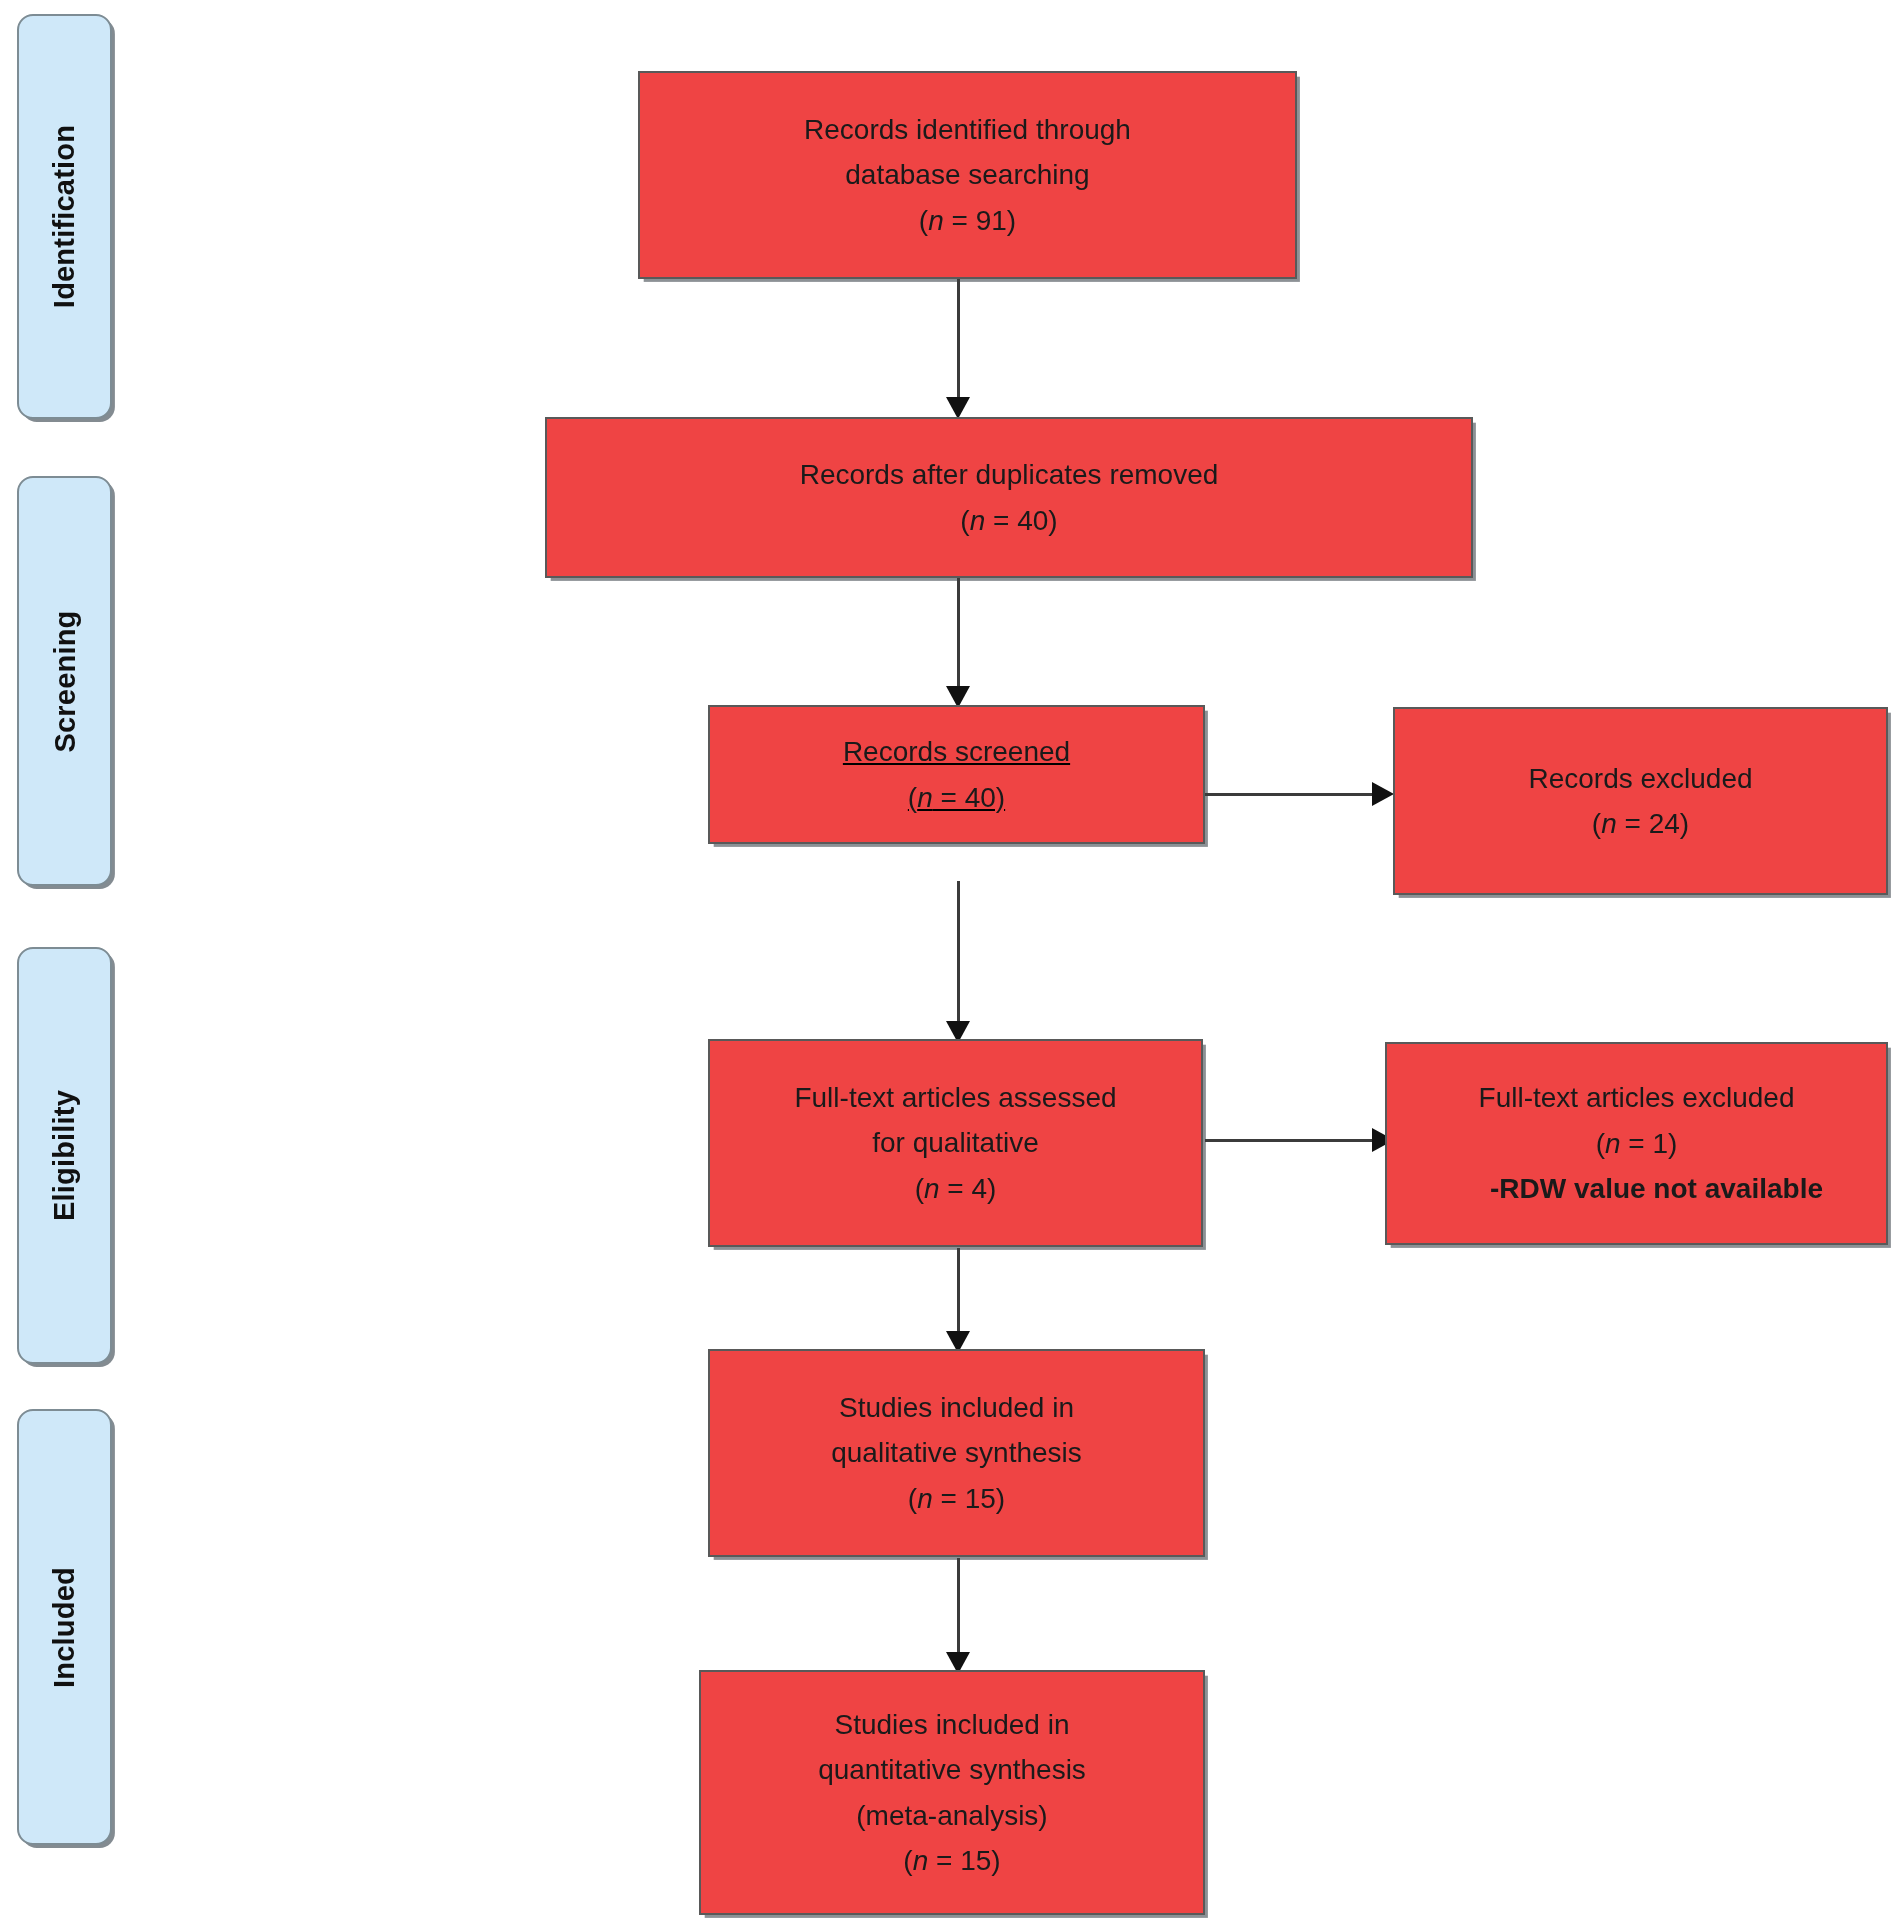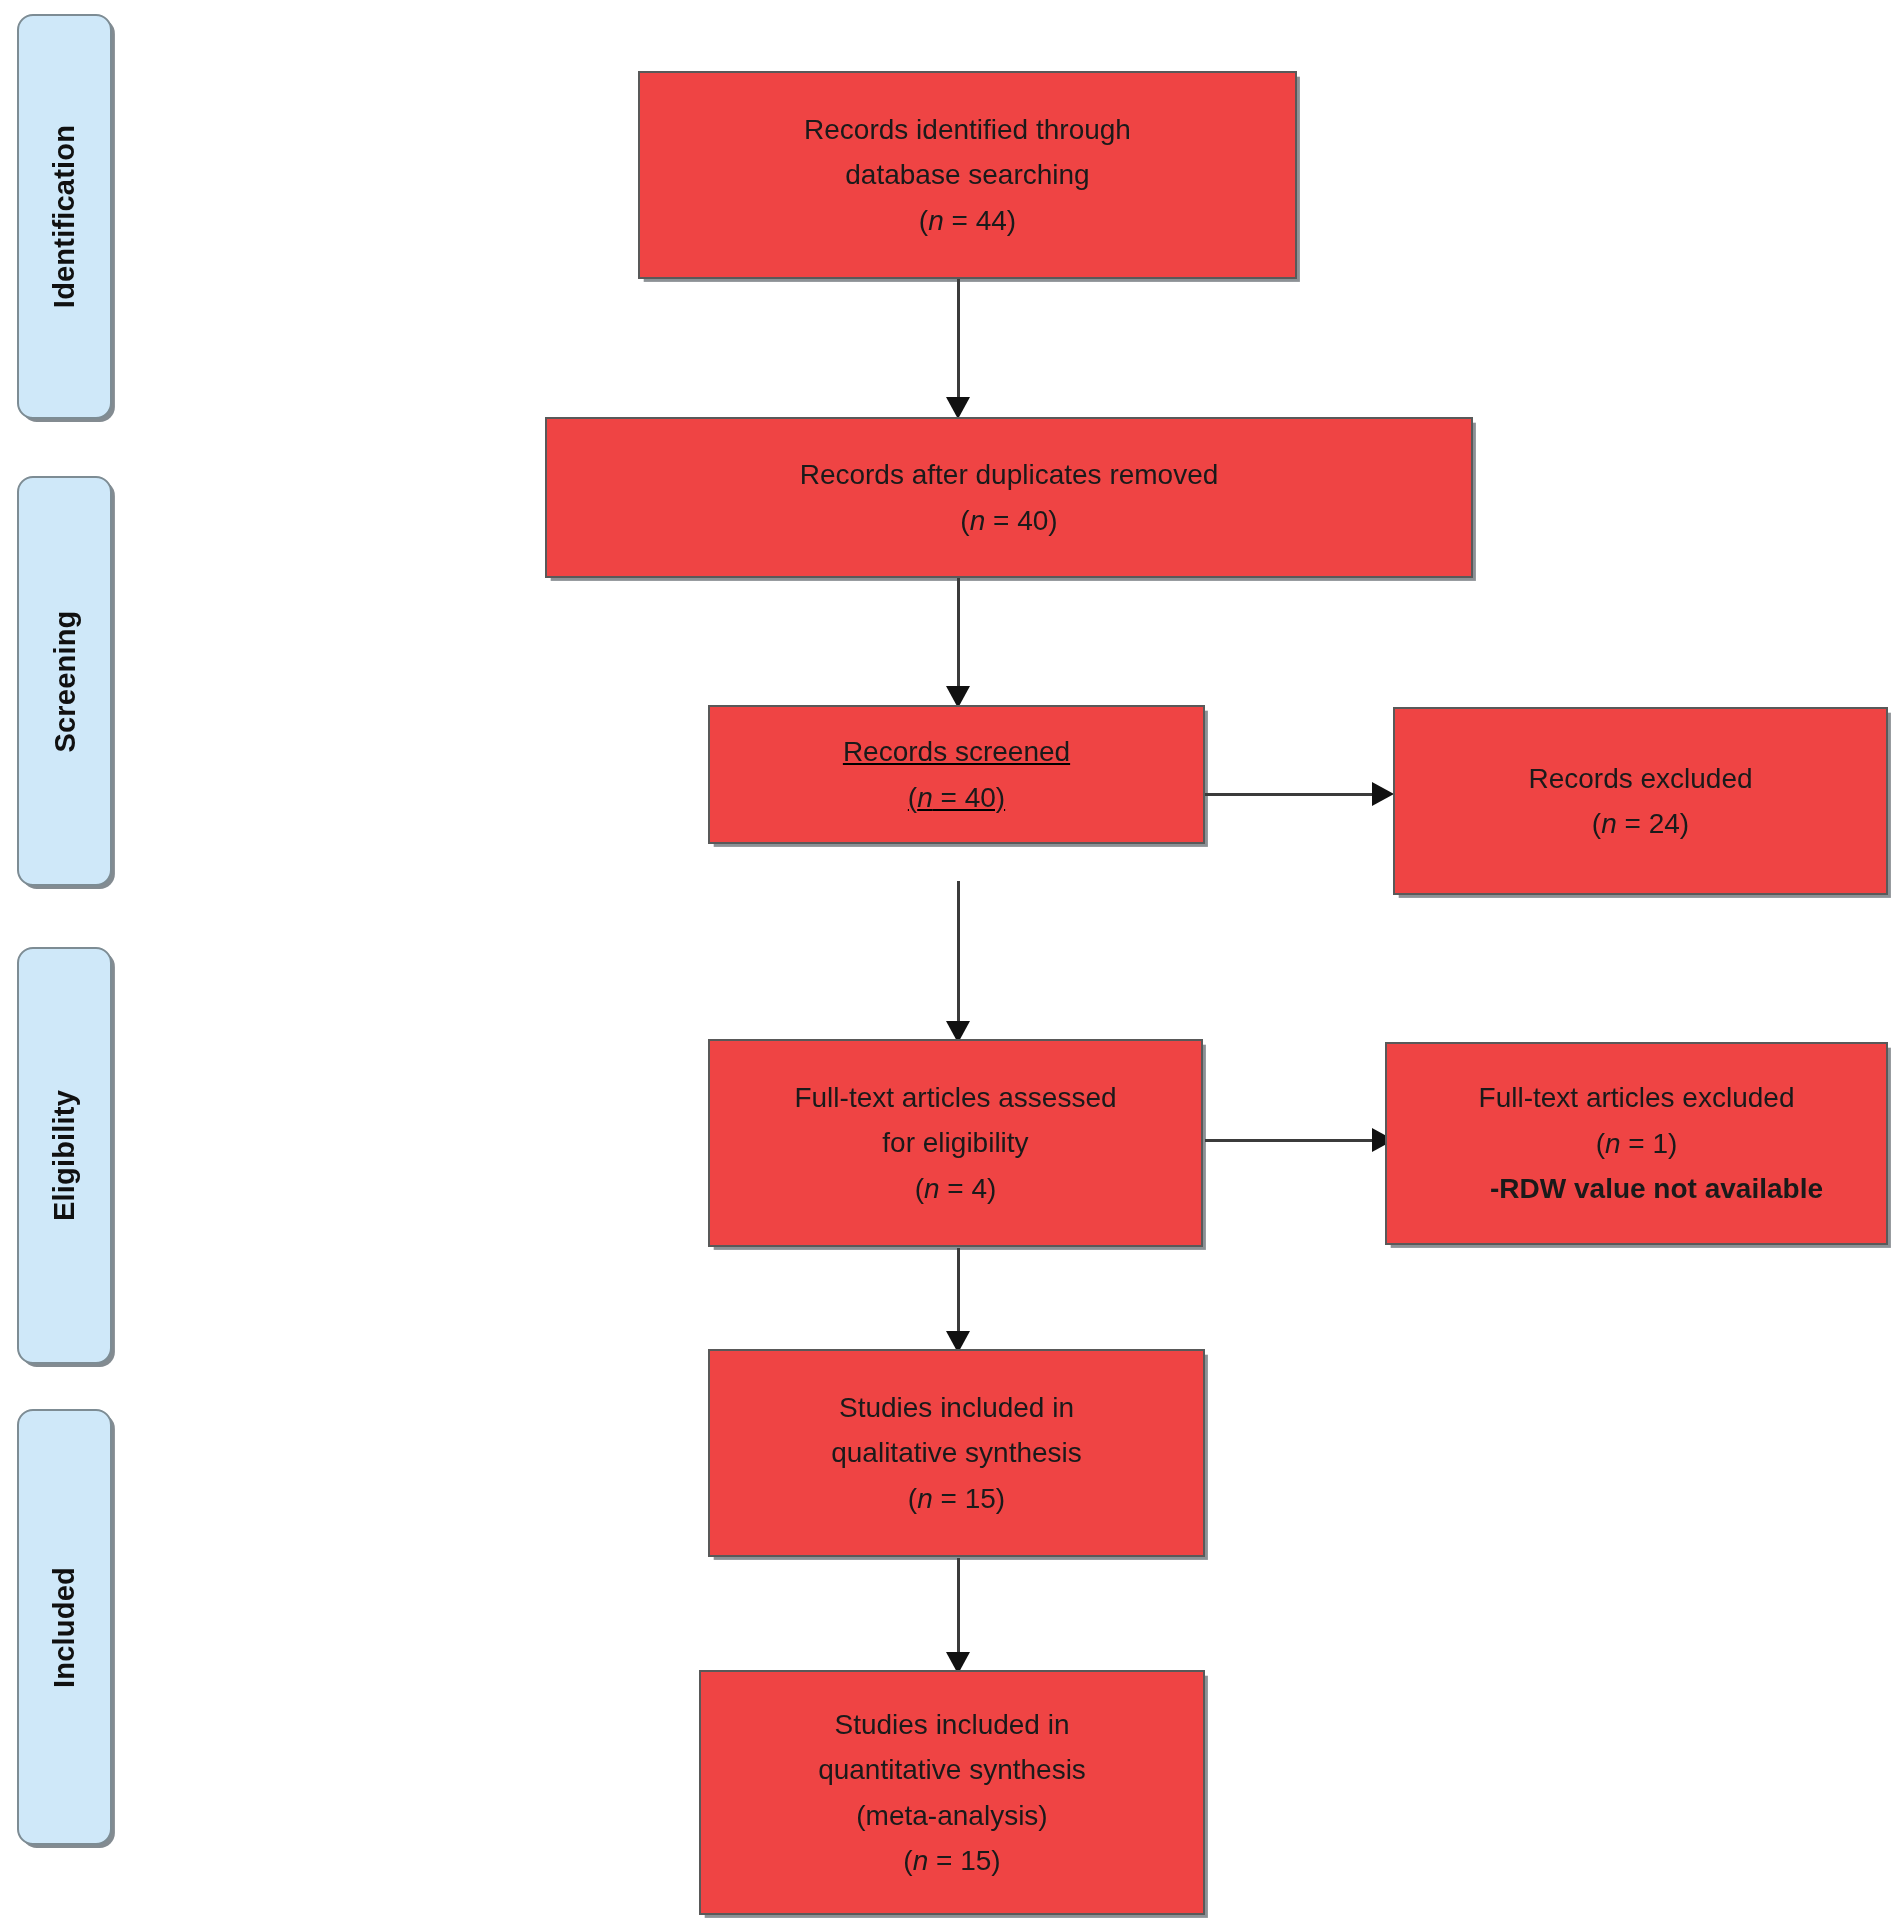--- a/index.html
+++ b/index.html
@@ -117,21 +117,21 @@
   </div>
 
   <div class="stage-tab" style="left:17px; top:1409px; width:95px; height:436px;">
     <span class="stage-label">Included</span>
   </div>
 
   <div class="flow-box" style="left:638px; top:71px; width:659px; height:208px;">
     <div class="box-text">
       <span class="nline">Records identified through</span>
       <span class="nline">database searching</span>
-      <span class="nline"><span>(</span><em>n</em><span> = 44)</span></span>
+      <span class="nline"><span>(</span><em>n</em><span> = 91)</span></span>
     </div>
   </div>
 
   <div class="v-line" style="left:957px; top:279px; height:118px;"></div>
   <div class="arrow-down" style="left:946px; top:397px;"></div>
 
   <div class="flow-box" style="left:545px; top:417px; width:928px; height:161px;">
     <div class="box-text">
       <span class="nline">Records after duplicates removed</span>
       <span class="nline"><span>(</span><em>n</em><span> = 40)</span></span>
@@ -157,21 +157,21 @@
       <span class="nline"><span>(</span><em>n</em><span> = 24)</span></span>
     </div>
   </div>
 
   <div class="v-line" style="left:957px; top:881px; height:142px;"></div>
   <div class="arrow-down" style="left:946px; top:1021px;"></div>
 
   <div class="flow-box" style="left:708px; top:1039px; width:495px; height:208px;">
     <div class="box-text">
       <span class="nline">Full-text articles assessed</span>
-      <span class="nline">for eligibility</span>
+      <span class="nline">for qualitative</span>
       <span class="nline"><span>(</span><em>n</em><span> = 4)</span></span>
     </div>
   </div>
 
   <div class="h-line" style="left:1205px; top:1139px; width:170px;"></div>
   <div class="arrow-right" style="left:1372px; top:1128px;"></div>
 
   <div class="flow-box" style="left:1385px; top:1042px; width:503px; height:203px;">
     <div class="box-text">
       <span class="nline">Full-text articles excluded</span>

